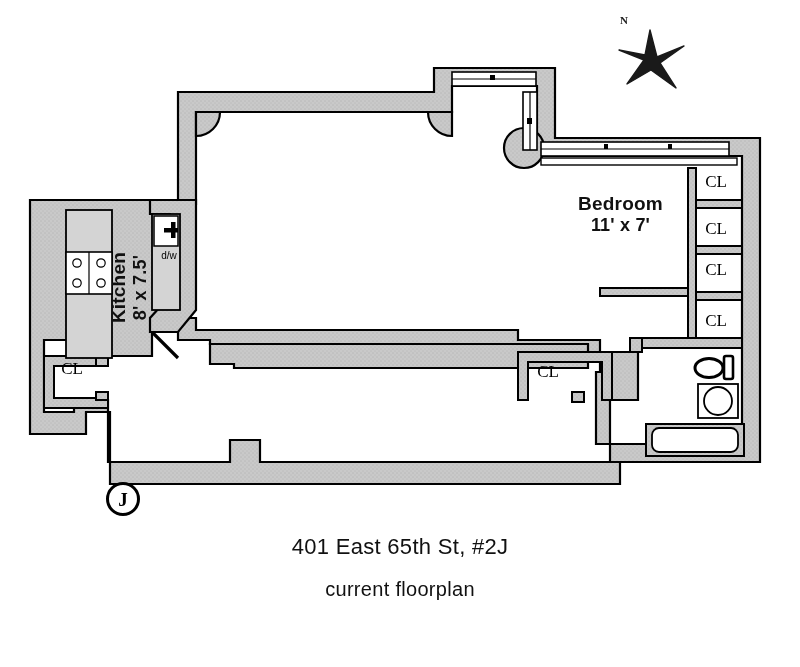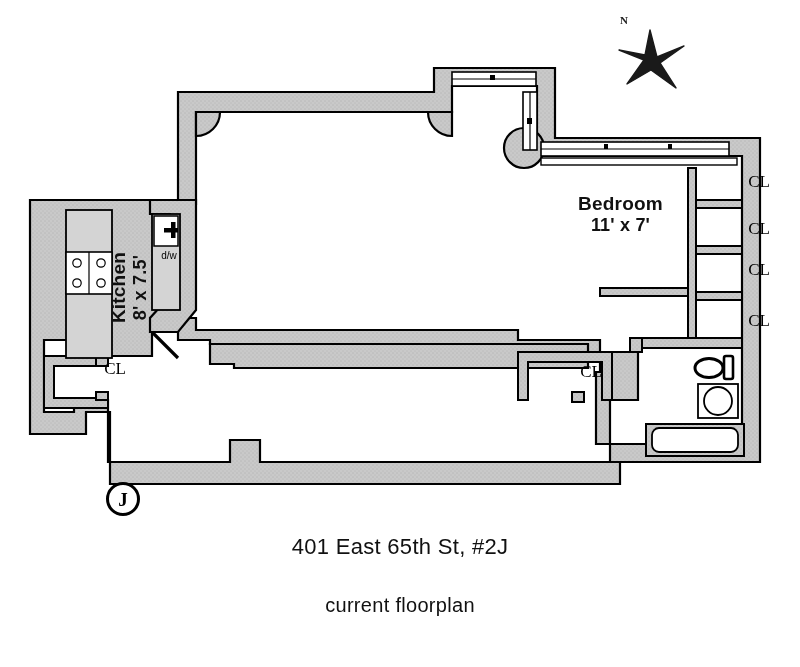--- a/index.html
+++ b/index.html
@@ -46,21 +46,20 @@
   .room-dims {
     display: block;
     font-size: 18px;
     letter-spacing: 0.2px;
   }
   .cl-label {
     font-family: "Liberation Serif", serif;
     font-size: 17px;
     font-weight: normal;
     color: #000;
-    padding-left: 43px;
   }
   .dw-label {
     font-family: "Liberation Sans", sans-serif;
     font-size: 10px;
     color: #000;
   }
   .vertical-room {
     transform-origin: center center;
     transform: rotate(-90deg);
   }
@@ -72,21 +71,21 @@
     text-align: center;
   }
   .title-main {
     font-size: 22px;
     color: #111;
     letter-spacing: 0.3px;
   }
   .title-sub {
     font-size: 20px;
     color: #111;
-    margin-top: 34px;
+    margin-top: 18px;
     letter-spacing: 0.3px;
   }
   .unit-marker {
     position: absolute;
     left: 106px;
     top: 482px;
     width: 34px;
     height: 34px;
     border: 3px solid #000;
     border-radius: 50%;

